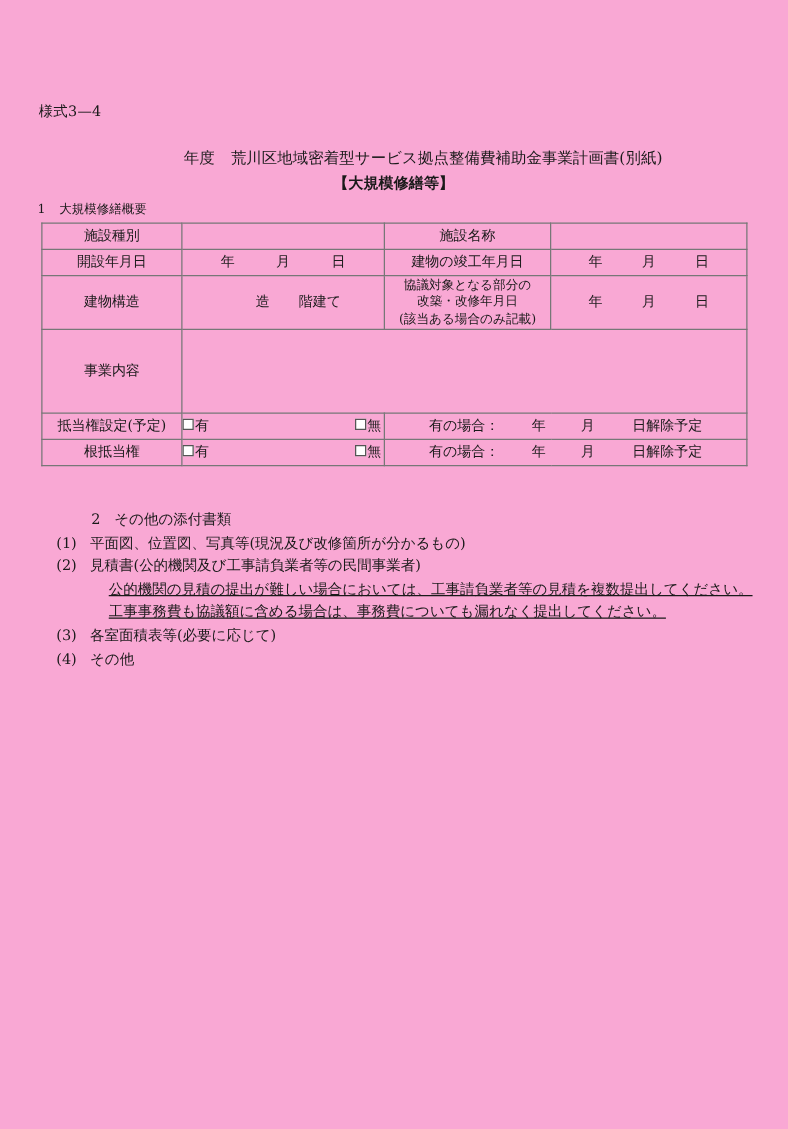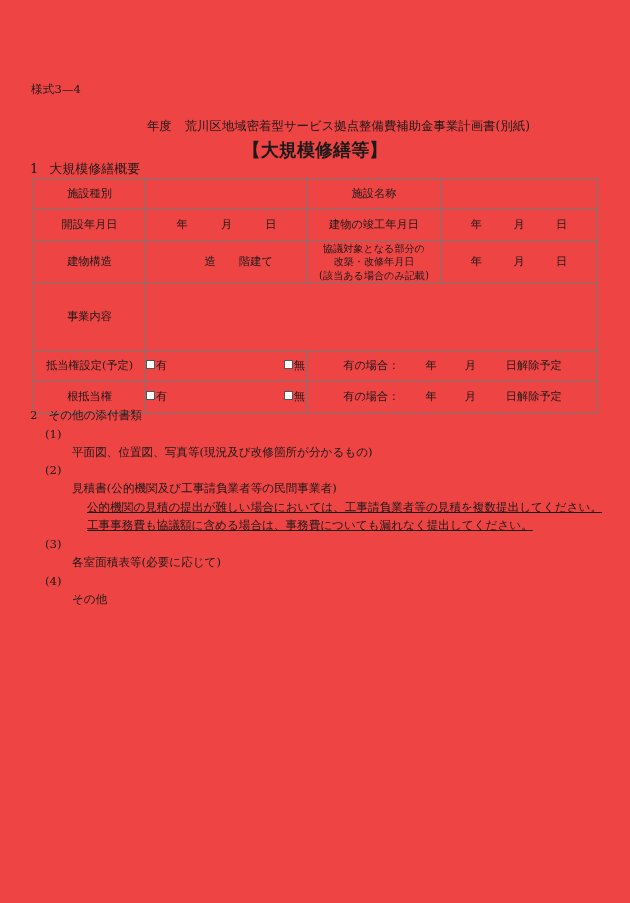--- a/index.html
+++ b/index.html
@@ -11,21 +11,21 @@
     width: 630px;
     height: 903px;
     position: relative;
     font-family: "DejaVu Serif", "Liberation Serif", serif;
     color: #1a1a1a;
     -webkit-font-smoothing: antialiased;
   }
   .page {
     position: absolute;
     inset: 0;
-    background: #ef4444;
+    background: #f9a8d4;
   }
 
   
   .form-no {
     position: absolute;
     left: 31px;
     top: 82px;
     font-size: 11.5px;
     letter-spacing: 0.2px;
     white-space: nowrap;
@@ -43,32 +43,32 @@
   .doc-title .year-label {
     margin-right: 13px;
     margin-left: 47px;
   }
   .doc-subtitle {
     position: absolute;
     left: 0;
     right: 0;
     top: 138px;
     text-align: center;
-    font-size: 18px;
+    font-size: 12px;
     font-weight: bold;
     letter-spacing: 0.1px;
     white-space: nowrap;
   }
 
   
   .sec1-heading {
     position: absolute;
     left: 30px;
     top: 160px;
-    font-size: 13px;
+    font-size: 10px;
     white-space: nowrap;
   }
   .sec1-heading .num { margin-right: 11px; }
 
   
   table.overview {
     position: absolute;
     left: 33px;
     top: 178px;
     width: 564px;
@@ -81,21 +81,21 @@
     padding: 0;
     vertical-align: middle;
     text-align: center;
     line-height: 1.32;
   }
   .c-label { width: 112px; }
   .c-val1  { width: 162px; }
   .c-label2{ width: 133px; }
   .c-val2  { width: 157px; }
 
-  .r17 { height: 31px; }
+  .r17 { height: 21px; }
   .r43 { height: 43px; }
   .r67 { height: 67px; }
 
   .date-triplet {
     display: flex;
     justify-content: space-around;
     align-items: center;
     padding: 0 14px;
     height: 100%;
   }
@@ -149,34 +149,35 @@
     position: absolute;
     left: 30px;
     top: 410px;
     width: 580px;
     font-size: 11.6px;
     line-height: 1.0;
   }
   .sec2-heading {
     white-space: nowrap;
     margin-bottom: 7px;
+    margin-left: 43px;
   }
   .sec2-heading .num { margin-right: 11px; }
   .li {
     display: flex;
     margin-bottom: 7px;
     white-space: nowrap;
   }
   .li .marker {
     width: 42px;
     flex: 0 0 42px;
     padding-left: 15px;
     box-sizing: border-box;
   }
-  .li .body { flex: 1; margin-top: 18px; }
+  .li .body { flex: 1; }
   .note {
     margin-left: 57px;
     margin-bottom: 7px;
     white-space: nowrap;
     text-decoration: underline;
   }
 </style>
 </head>
 <body>
 

